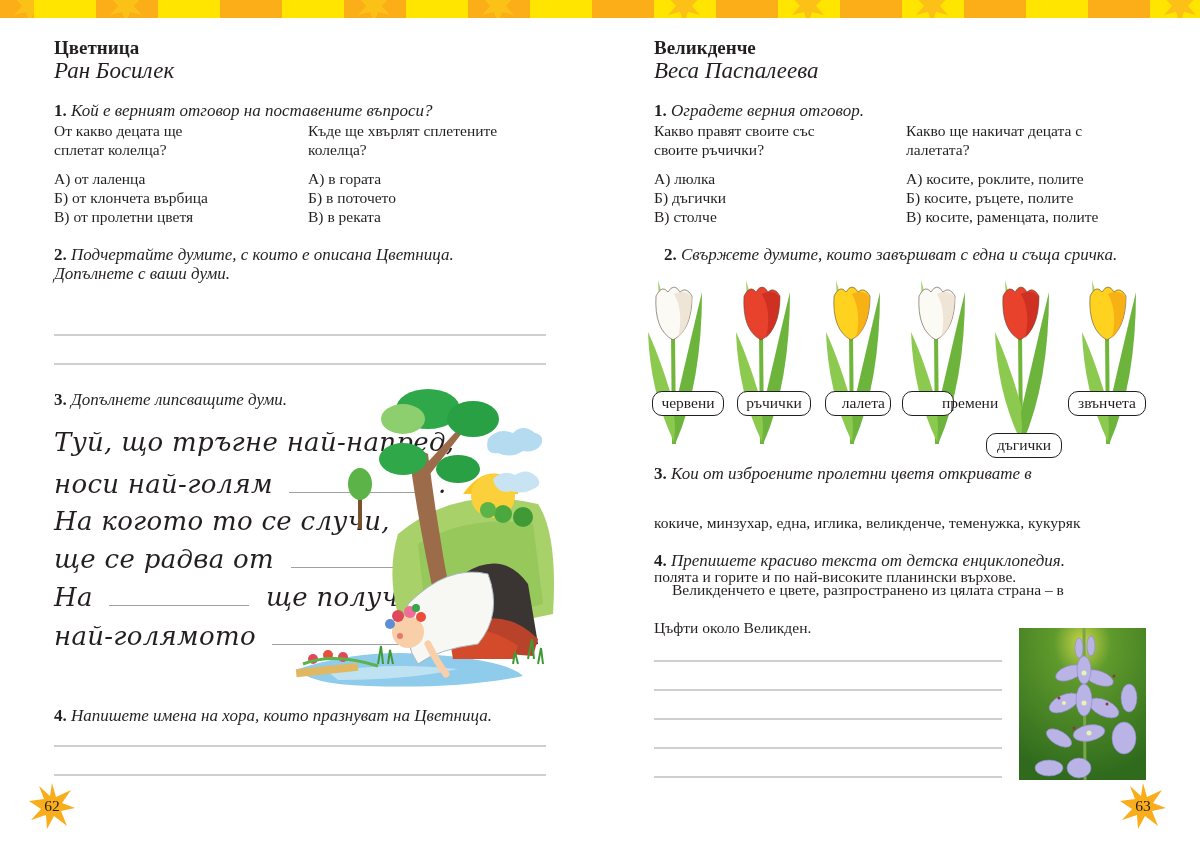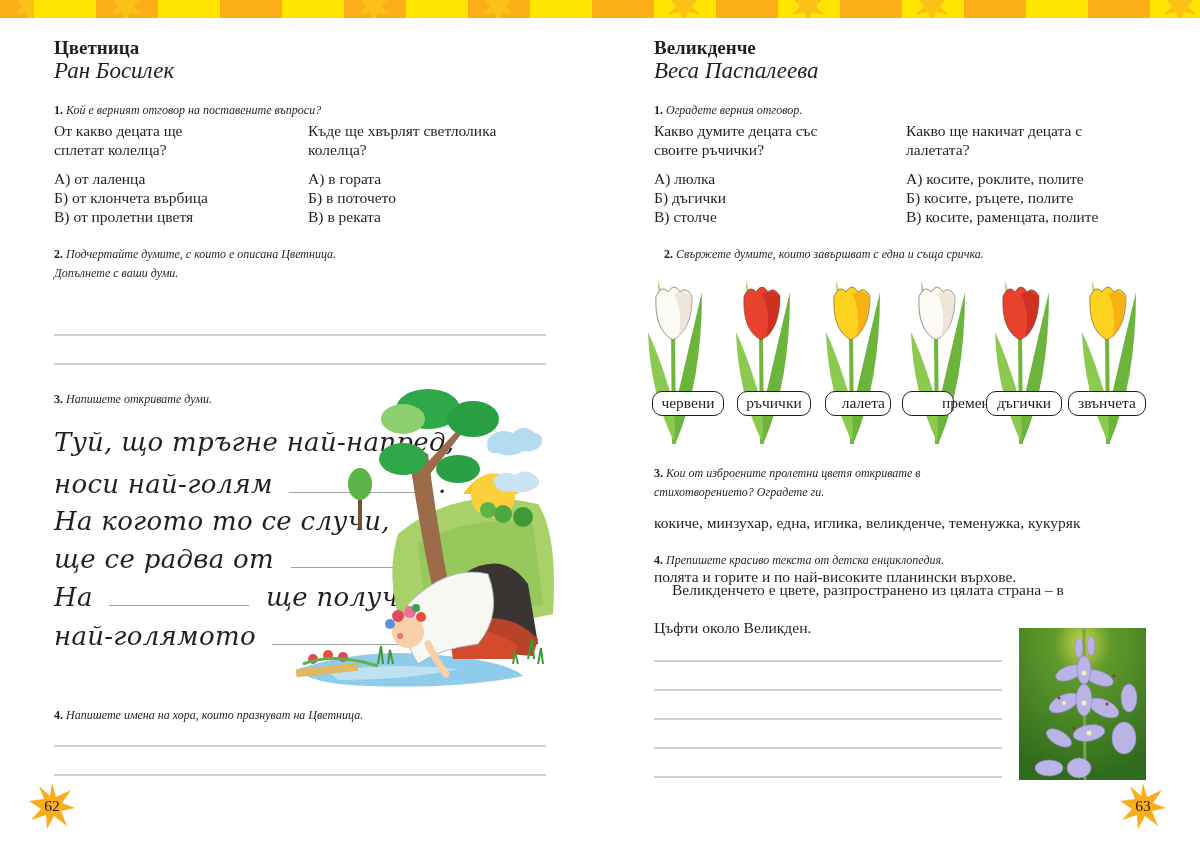--- a/index.html
+++ b/index.html
@@ -13,21 +13,21 @@
   .top-band .blk .star { position: absolute; width: 36px; height: 36px; top: -12px; left: 12px; }
   .top-band::after { content: ""; position: absolute; left: 0; right: 0; bottom: -2px; height: 2px; background: #fdf1c4; }
 
   .page { position: absolute; top: 0; height: 851px; }
   .page.left { left: 0; width: 600px; }
   .page.right { left: 600px; width: 600px; }
 
   .abs { position: absolute; white-space: nowrap; }
   .title { font-weight: bold; font-size: 19px; line-height: 22px; }
   .author { font-style: italic; font-size: 23px; line-height: 24px; }
-  .q { font-size: 12px; line-height: 19px; }
+  .q { font-size: 17px; line-height: 19px; }
   .q b { font-weight: bold; font-style: normal; }
   .q i { font-style: italic; }
   .txt { font-size: 15.5px; line-height: 19px; }
 
   .rule { position: absolute; height: 2px; background: #cfcfcf; }
 
   .cursive { font-family: "DejaVu Serif", serif; font-style: italic; font-size: 26px; line-height: 24px; letter-spacing: 0.3px; }
   .blank { display: inline-block; border-bottom: 1.5px solid #a0a0a0; height: 16px; vertical-align: baseline; }
 
   .pill { position: absolute; top: 391px; height: 25px; border: 1.8px solid #231f20; border-radius: 10px; background: #fff;
@@ -106,39 +106,39 @@
   <div class="abs q" style="left:54px;top:101px;">
     <b>1.</b>
     <i>Кой е верният отговор на поставените въпроси?</i>
   </div>
   <div class="abs txt" style="left:54px;top:121px;">От какво децата ще</div>
   <div class="abs txt" style="left:54px;top:140px;">сплетат колелца?</div>
   <div class="abs txt" style="left:54px;top:169px;">А) от лаленца</div>
   <div class="abs txt" style="left:54px;top:188px;">Б) от клончета върбица</div>
   <div class="abs txt" style="left:54px;top:207px;">В) от пролетни цветя</div>
 
-  <div class="abs txt" style="left:308px;top:121px;">Къде ще хвърлят светлолика</div>
+  <div class="abs txt" style="left:308px;top:121px;">Къде ще хвърлят сплетените</div>
   <div class="abs txt" style="left:308px;top:140px;">колелца?</div>
   <div class="abs txt" style="left:308px;top:169px;">А) в гората</div>
   <div class="abs txt" style="left:308px;top:188px;">Б) в поточето</div>
   <div class="abs txt" style="left:308px;top:207px;">В) в реката</div>
 
   <div class="abs q" style="left:54px;top:245px;">
     <b>2.</b>
     <i>Подчертайте думите, с които е описана Цветница.</i>
   </div>
   <div class="abs q" style="left:54px;top:264px;">
     <i>Допълнете с ваши думи.</i>
   </div>
   <div class="rule" style="left:54px;top:334px;width:492px;"></div>
   <div class="rule" style="left:54px;top:363px;width:492px;"></div>
 
   <div class="abs q" style="left:54px;top:390px;">
     <b>3.</b>
-    <i>Напишете откривате думи.</i>
+    <i>Допълнете липсващите думи.</i>
   </div>
 
   <div class="abs cursive" style="left:54px;top:430px;">
     <span>Туй, що тръгне най-напред,</span>
   </div>
   <div class="abs cursive" style="left:54px;top:472px;">
     <span>носи най-голям</span>
     <span class="blank" style="width:140px;margin-left:8px;"></span>
     <span>.</span>
   </div>
@@ -233,21 +233,21 @@
 </div>
 
 <div class="page right">
   <div class="abs title" style="left:54px;top:37px;">Великденче</div>
   <div class="abs author" style="left:54px;top:59px;">Веса Паспалеева</div>
 
   <div class="abs q" style="left:54px;top:101px;">
     <b>1.</b>
     <i>Оградете верния отговор.</i>
   </div>
-  <div class="abs txt" style="left:54px;top:121px;">Какво думите децата със</div>
+  <div class="abs txt" style="left:54px;top:121px;">Какво правят своите със</div>
   <div class="abs txt" style="left:54px;top:140px;">своите ръчички?</div>
   <div class="abs txt" style="left:54px;top:169px;">А) люлка</div>
   <div class="abs txt" style="left:54px;top:188px;">Б) дъгички</div>
   <div class="abs txt" style="left:54px;top:207px;">В) столче</div>
 
   <div class="abs txt" style="left:306px;top:121px;">Какво ще накичат децата с</div>
   <div class="abs txt" style="left:306px;top:140px;">лалетата?</div>
   <div class="abs txt" style="left:306px;top:169px;">А) косите, роклите, полите</div>
   <div class="abs txt" style="left:306px;top:188px;">Б) косите, ръцете, полите</div>
   <div class="abs txt" style="left:306px;top:207px;">В) косите, раменцата, полите</div>
@@ -295,38 +295,35 @@
       </svg>
       <div class="pill" style="left: 302px; width: 52px; padding-left: 39px;">премени</div>
       <svg class="tulip" viewBox="0 0 70 172" style="left: 387px;">
         <path d="M33,60 L34,172" stroke="#6fb63a" stroke-width="4"></path>
         <path d="M34,170 Q10,120 8,60 Q22,90 36,140Z" fill="#8cc94f"></path>
         <path d="M36,170 Q62,110 62,20 Q50,70 34,140Z" fill="#6db43d"></path>
         <path d="M18,8 Q24,30 30,50 L26,52 Q18,30 18,8Z" fill="#9fd165"></path>
         <path d="M16,24 Q14,58 33,68 Q52,58 52,24 Q46,14 40,20 Q34,10 28,20 Q22,12 16,24Z" fill="#e8412c" stroke="#5a4a3a" stroke-width="0.6"></path>
         <path d="M34,22 Q44,40 38,66 Q50,56 52,26 Q46,16 34,22Z" fill="#c32a1e" opacity="0.7"></path>
       </svg>
-      <div class="pill" style="left: 386px; width: 76px;">дъгички</div>
+      <div class="pill" style="left: 386px; width: 76px; margin-top: 42px;">дъгички</div>
       <svg class="tulip" viewBox="0 0 70 172" style="left: 474px;">
         <path d="M33,60 L34,172" stroke="#6fb63a" stroke-width="4"></path>
         <path d="M34,170 Q10,120 8,60 Q22,90 36,140Z" fill="#8cc94f"></path>
         <path d="M36,170 Q62,110 62,20 Q50,70 34,140Z" fill="#6db43d"></path>
         <path d="M18,8 Q24,30 30,50 L26,52 Q18,30 18,8Z" fill="#9fd165"></path>
         <path d="M16,24 Q14,58 33,68 Q52,58 52,24 Q46,14 40,20 Q34,10 28,20 Q22,12 16,24Z" fill="#ffd21f" stroke="#5a4a3a" stroke-width="0.6"></path>
         <path d="M34,22 Q44,40 38,66 Q50,56 52,26 Q46,16 34,22Z" fill="#f5a30f" opacity="0.7"></path>
       </svg>
       <div class="pill" style="left: 468px; width: 78px;">звънчета</div>
     </div>
 
   <div class="abs q" style="left:54px;top:464px;">
     <b>3.</b>
     <i>Кои от изброените пролетни цветя откривате в</i>
-  </div>
-  <div class="abs q" style="left:54px;top:483px;">
-    <i>стихотворението? Оградете ги.</i>
   </div>
   <div class="abs txt" style="left:54px;top:513px;">кокиче, минзухар, една, иглика, великденче, теменужка, кукуряк</div>
 
   <div class="abs q" style="left:54px;top:551px;">
     <b>4.</b>
     <i>Препишете красиво текста от детска енциклопедия.</i>
   </div>
   <div class="abs txt" style="left:72px;top:580px;">Великденчето е цвете, разпространено из цялата страна – в</div>
   <div class="abs txt" style="left:54px;top:567px;">полята и горите и по най-високите планински върхове.</div>
   <div class="abs txt" style="left:54px;top:618px;">Цъфти около Великден.</div>

